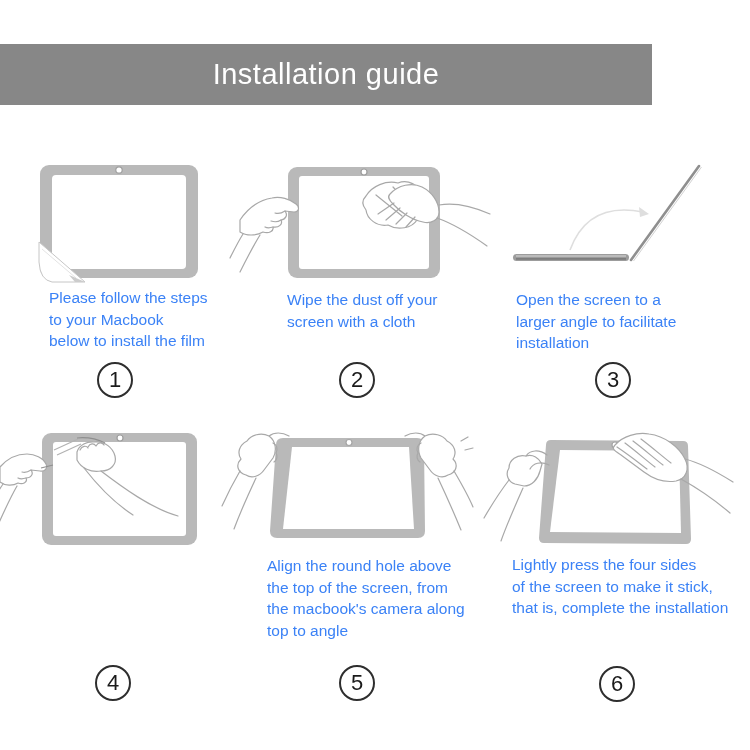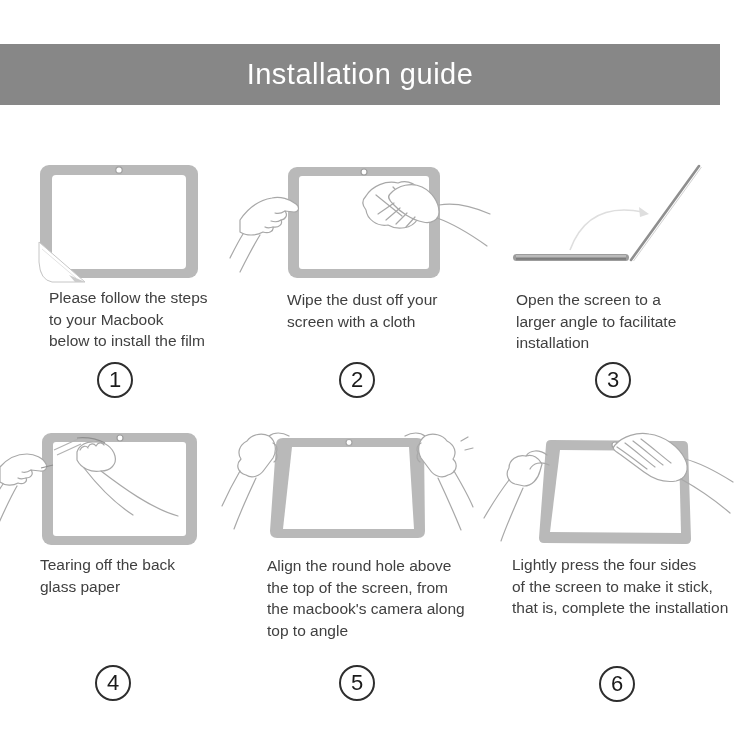--- a/index.html
+++ b/index.html
@@ -4,37 +4,37 @@
 <style>
   html,body { margin:0; padding:0; background:#ffffff; }
   #page {
     position:relative; width:750px; height:750px;
     background:#ffffff; overflow:hidden;
     font-family:"Liberation Sans", sans-serif;
     -webkit-font-smoothing:antialiased;
   }
   
   #header-bar {
-    position:absolute; left:0; top:44px; width:720px; height:61px;
+    position:absolute; left:0; top:44px; width:652px; height:61px;
     background:#878787; display:flex; align-items:center; justify-content:center;
   }
   #header-title {
     color:#ffffff; font-size:29px; font-weight:400; letter-spacing:0.5px;
   }
   
   svg.ill { position:absolute; overflow:visible; }
   .s1 { left:30px;  top:158px; }
   .s2 { left:240px; top:150px; }
   .s3 { left:500px; top:153px; }
   .s4 { left:0px;   top:423px; }
   .s5 { left:225px; top:423px; }
   .s6 { left:487px; top:423px; }
   
   .step-text {
-    position:absolute; color:#404040; font-size:15.5px; line-height:21.6px;
+    position:absolute; color:#3b82f6; font-size:15.5px; line-height:21.6px;
   }
   .step-text .line { white-space:nowrap; }
   .t1 { left:49px;  top:287px; }
   .t2 { left:287px; top:289px; }
   .t3 { left:516px; top:289px; }
   .t4 { left:40px;  top:554px; }
   .t5 { left:267px; top:555px; }
   .t6 { left:512px; top:554px; }
   
   .num-badge {
@@ -168,24 +168,20 @@
     <div class="line">Wipe the dust off your</div>
     <div class="line">screen with a cloth</div>
   </div>
 
   <div class="step-text t3">
     <div class="line">Open the screen to a</div>
     <div class="line">larger angle to facilitate</div>
     <div class="line">installation</div>
   </div>
 
-  <div class="step-text t4">
-    <div class="line">Tearing off the back</div>
-    <div class="line">glass paper</div>
-  </div>
 
   <div class="step-text t5">
     <div class="line">Align the round hole above</div>
     <div class="line">the top of the screen, from</div>
     <div class="line">the macbook's camera along</div>
     <div class="line">top to angle</div>
   </div>
 
   <div class="step-text t6">
     <div class="line">Lightly press the four sides</div>

